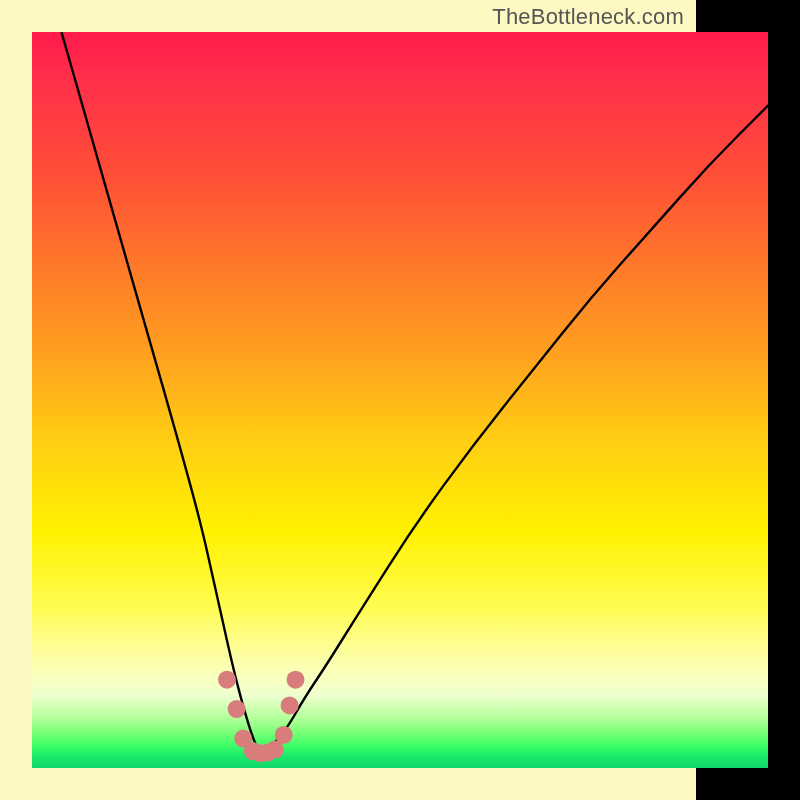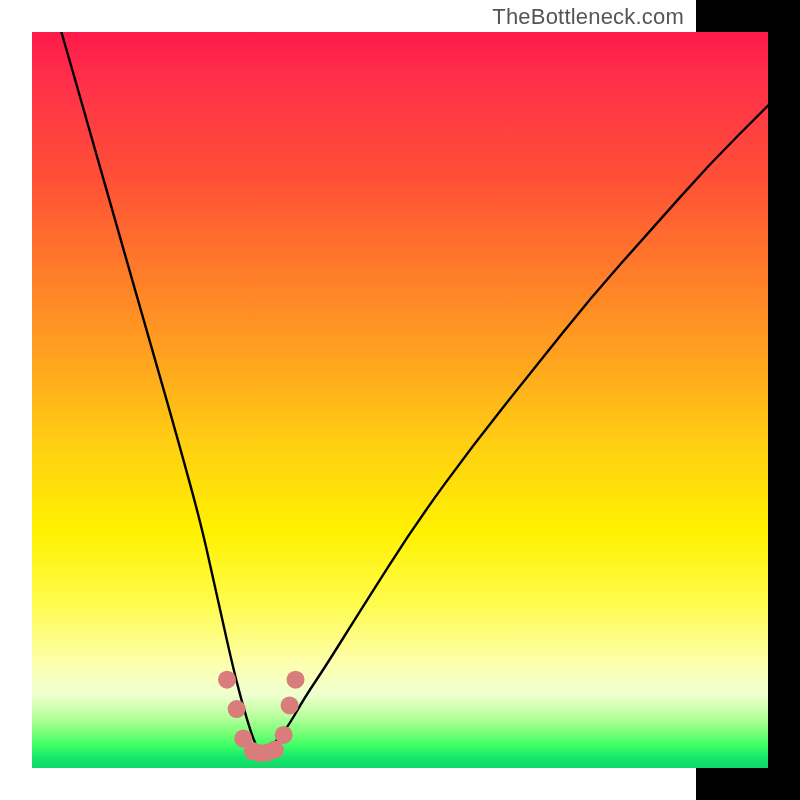--- a/index.html
+++ b/index.html
@@ -8,21 +8,21 @@
     width: 800px;
     height: 800px;
     overflow: hidden;
     background: #000;
     font-family: Arial, Helvetica, sans-serif;
   }
   .frame {
     position: absolute;
     top: 0; left: 0;
     width: 696px; height: 800px;
-    background: #ffffff;
+    background: #fef9c3;
   }
   .plot {
     position: absolute;
     top: 32px;
     left: 32px;
     width: 736px;
     height: 736px;
     overflow: hidden;
   }
   .gradient {

